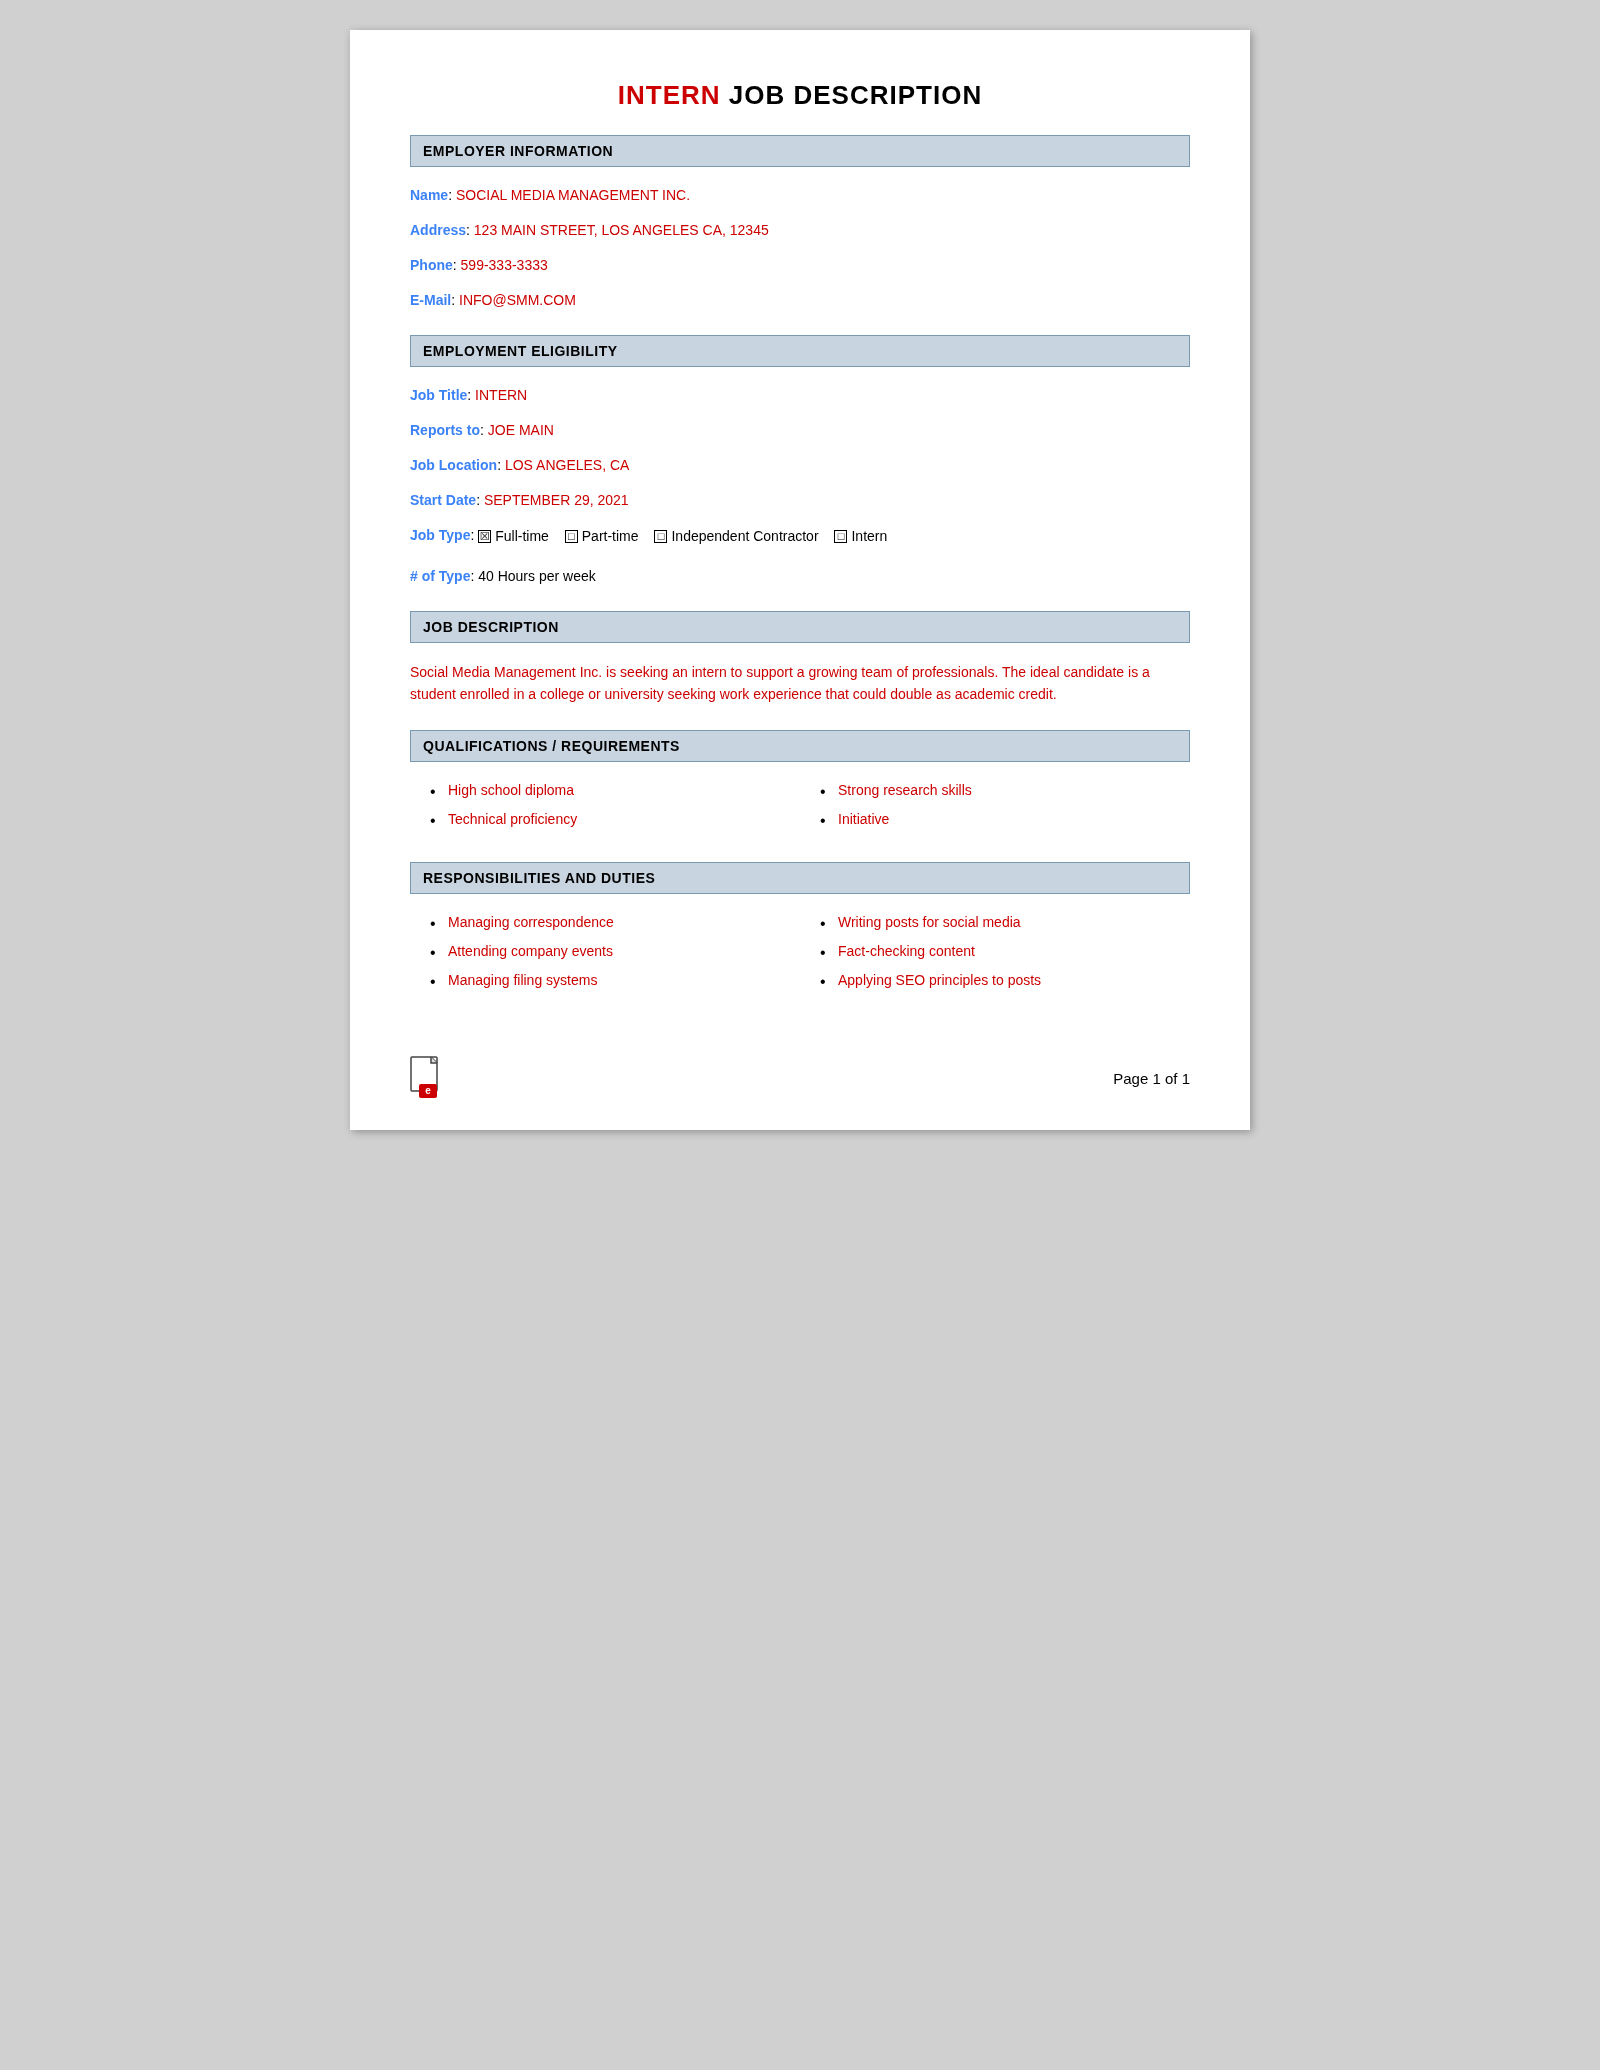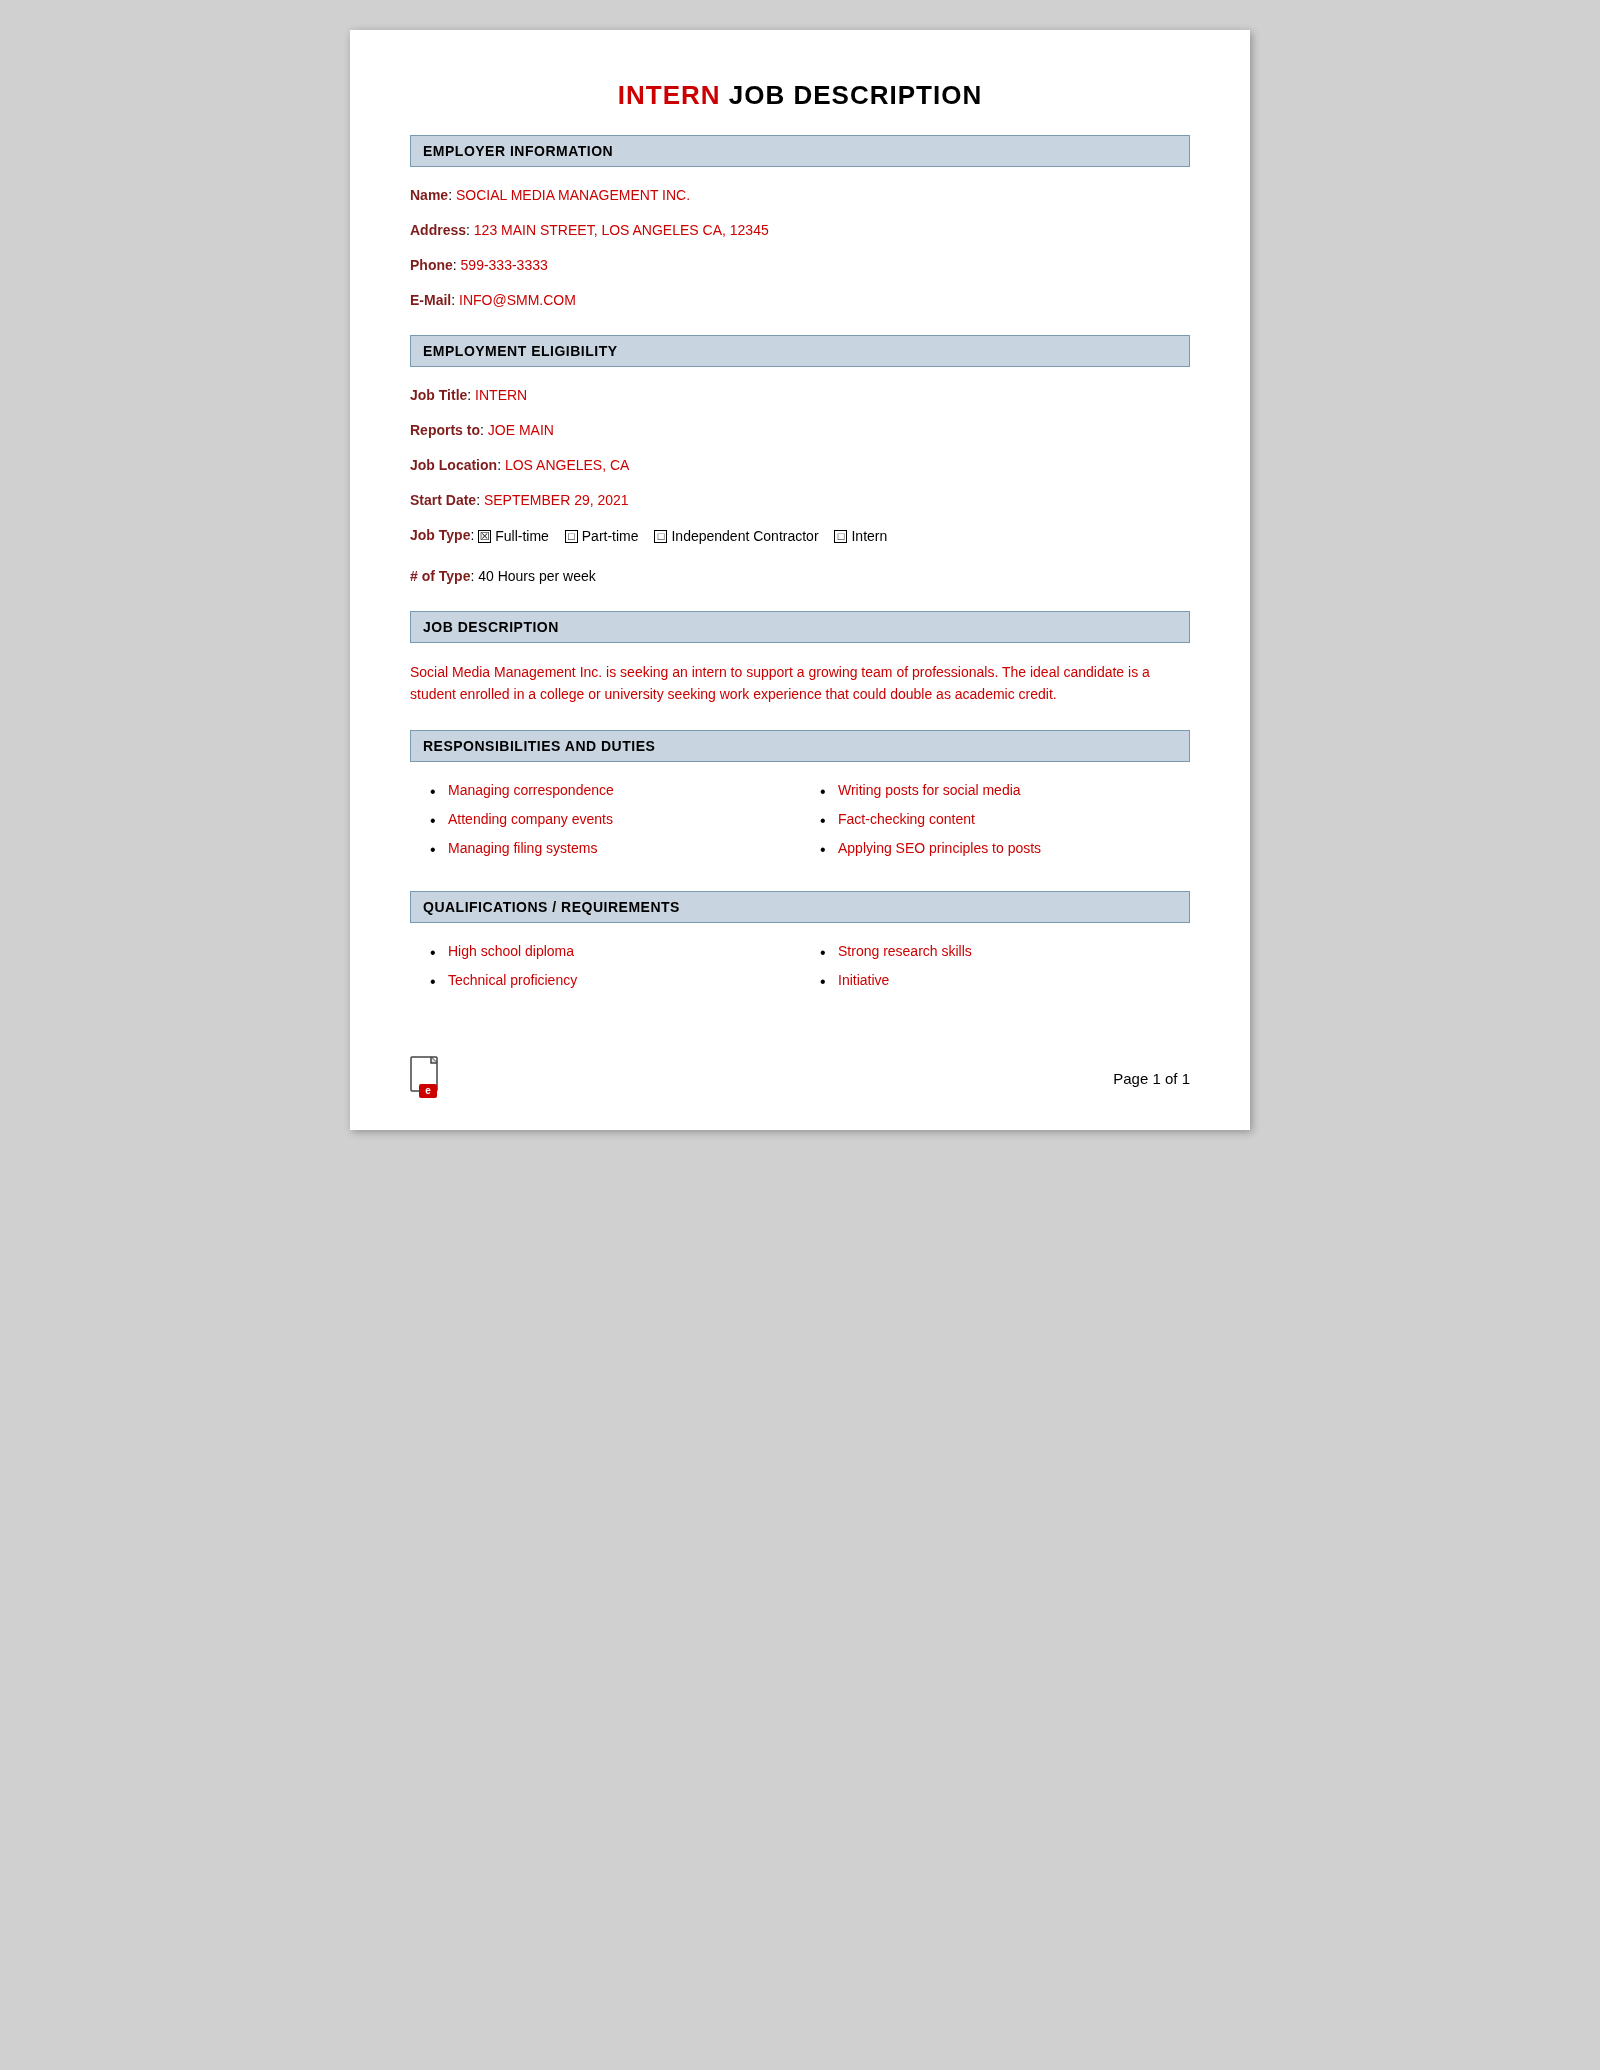--- a/index.html
+++ b/index.html
@@ -57,21 +57,21 @@
 
     .info-row {
       margin-bottom: 14px;
       font-size: 14px;
       color: #000000;
       line-height: 1.5;
     }
 
     .info-row .label {
       font-weight: bold;
-      color: #7f1d1d;
+      color: #3b82f6;
     }
 
     .info-row .value {
       color: #cc0000;
     }
 
     .info-row .value-black {
       color: #000000;
     }
 
@@ -245,52 +245,52 @@
       </div>
     </div>
   </div>
 
   <div class="section-block">
     <div class="section-header">JOB DESCRIPTION</div>
     <p class="description-text">Social Media Management Inc. is seeking an intern to support a growing team of professionals. The ideal candidate is a student enrolled in a college or university seeking work experience that could double as academic credit.</p>
   </div>
 
   <div class="section-block">
+    <div class="section-header">QUALIFICATIONS / REQUIREMENTS</div>
+    <div class="two-col-list">
+      <div class="list-col">
+        <ul>
+          <li>High school diploma</li>
+          <li>Technical proficiency</li>
+        </ul>
+      </div>
+      <div class="list-col">
+        <ul>
+          <li>Strong research skills</li>
+          <li>Initiative</li>
+        </ul>
+      </div>
+    </div>
+  </div>
+
+  <div class="section-block">
     <div class="section-header">RESPONSIBILITIES AND DUTIES</div>
     <div class="two-col-list">
       <div class="list-col">
         <ul>
           <li>Managing correspondence</li>
           <li>Attending company events</li>
           <li>Managing filing systems</li>
         </ul>
       </div>
       <div class="list-col">
         <ul>
           <li>Writing posts for social media</li>
           <li>Fact-checking content</li>
           <li>Applying SEO principles to posts</li>
-        </ul>
-      </div>
-    </div>
-  </div>
-
-  <div class="section-block">
-    <div class="section-header">QUALIFICATIONS / REQUIREMENTS</div>
-    <div class="two-col-list">
-      <div class="list-col">
-        <ul>
-          <li>High school diploma</li>
-          <li>Technical proficiency</li>
-        </ul>
-      </div>
-      <div class="list-col">
-        <ul>
-          <li>Strong research skills</li>
-          <li>Initiative</li>
         </ul>
       </div>
     </div>
   </div>
 
   <div class="footer">
     <div class="doc-icon">
       <svg viewBox="0 0 36 44" fill="none" xmlns="http://www.w3.org/2000/svg">
         <rect x="1" y="1" width="26" height="34" rx="1" fill="white" stroke="#444" stroke-width="1.5"></rect>
         <path d="M21 1 L27 7" stroke="#444" stroke-width="1.5"></path>

